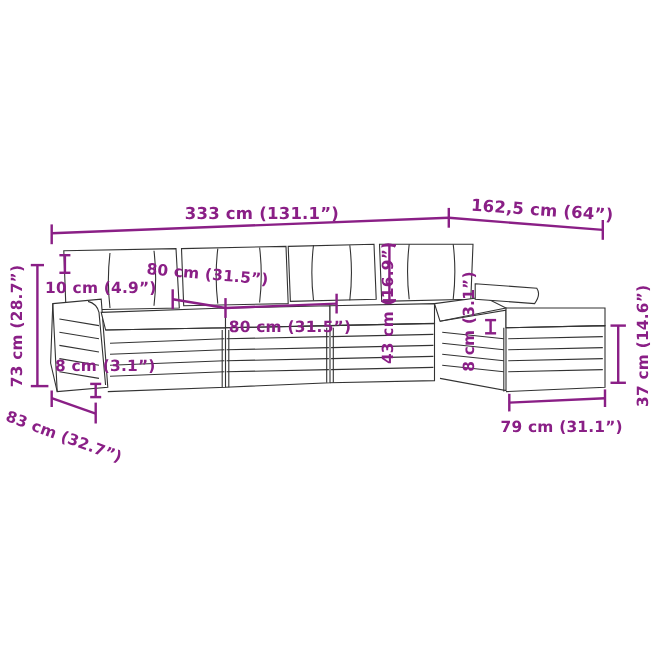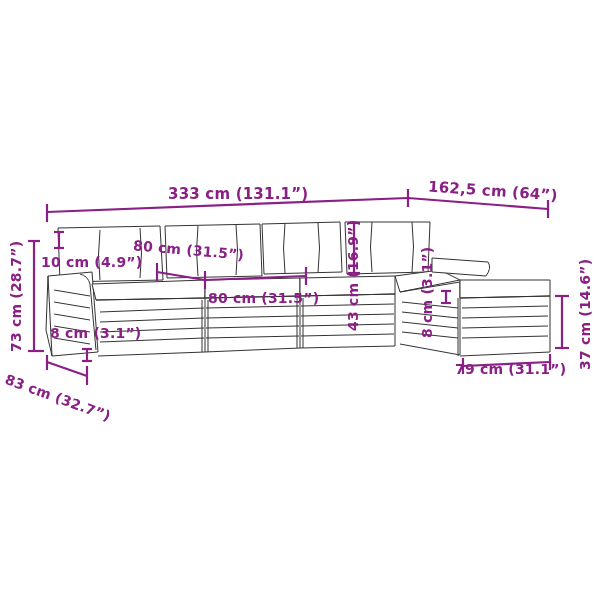--- a/index.html
+++ b/index.html
@@ -142,14 +142,14 @@
   <div class="lbl" style="left:428px; top:184px; font-size:15px; transform: rotate(4deg);">162,5 cm (64”)</div>
   <div class="lbl" style="left:41px; top:255px;">10 cm (4.9”)</div>
   <div class="lbl" style="left:133px; top:243px; transform: rotate(5deg);">80 cm (31.5”)</div>
   <div class="lbl" style="left:208px; top:291px;">80 cm (31.5”)</div>
   <div class="lbl rot-neg90" style="left:346px; top:331px;">43 cm (16.9”)</div>
   <div class="lbl rot-neg90" style="left:420px; top:338px;">8 cm (3.1”)</div>
   <div class="lbl" style="left:50px; top:326px;">8 cm (3.1”)</div>
   <div class="lbl rot-neg90" style="left:9px; top:352px;">73 cm (28.7”)</div>
   <div class="lbl" style="left:8px; top:372px; transform-origin:left top; transform: rotate(20deg);">83 cm (32.7”)</div>
   <div class="lbl rot-neg90" style="left:578px; top:370px;">37 cm (14.6”)</div>
-  <div class="lbl" style="left:455px; top:362px;">79 cm (31.1”)</div>
+  <div class="lbl" style="left:455px; top:382px;">79 cm (31.1”)</div>
 </div>
 
 </body></html>

